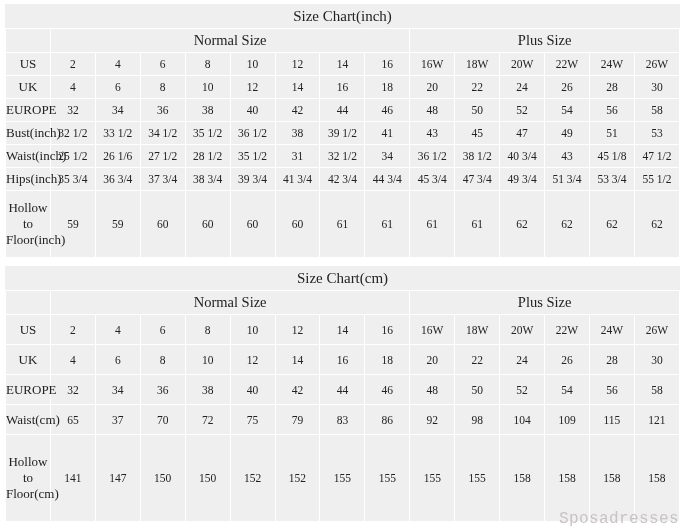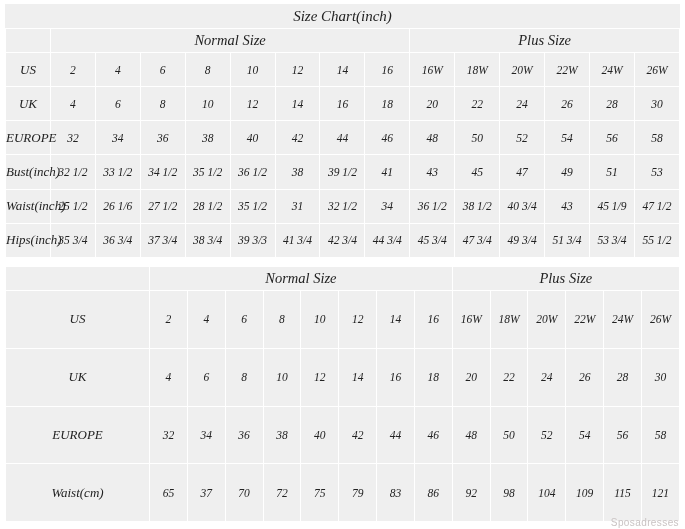--- a/index.html
+++ b/index.html
@@ -34,21 +34,20 @@
   .chart-block.second {
     margin-top: 6px;
     height: 258px;
   }
   table.size-table {
     width: 100%;
     height: 100%;
     border-collapse: collapse;
     table-layout: fixed;
     background: #efefef;
-    font-style: italic;
   }
   table.size-table td {
     border: 1px solid #ffffff;
     text-align: center;
     vertical-align: middle;
     color: #222222;
     padding: 0;
   }
   .title-cell {
     font-size: 15px;
@@ -69,23 +68,23 @@
   .data-cell {
     font-size: 11.5px;
   }
   .corner {
     background: #efefef;
   }
   .watermark {
     position: absolute;
     right: 6px;
     bottom: 4px;
-    font-size: 10px;
+    font-size: 16px;
     color: #c9c3c3;
-    font-family: Liberation Sans, sans-serif;
+    font-family: Liberation Mono, monospace;
     letter-spacing: 0.4px;
   }
 </style>
 </head>
 <body>
 
 <div class="page">
 
   <div class="chart-block first">
     <table class="size-table">
@@ -178,49 +177,69 @@
           <td class="data-cell">27 1/2</td>
           <td class="data-cell">28 1/2</td>
           <td class="data-cell">35 1/2</td>
           <td class="data-cell">31</td>
           <td class="data-cell">32 1/2</td>
           <td class="data-cell">34</td>
           <td class="data-cell">36 1/2</td>
           <td class="data-cell">38 1/2</td>
           <td class="data-cell">40 3/4</td>
           <td class="data-cell">43</td>
-          <td class="data-cell">45 1/9</td>
+          <td class="data-cell">45 1/8</td>
           <td class="data-cell">47 1/2</td>
         </tr>
 
         <tr>
           <td class="rowlabel">Hips(inch)</td>
           <td class="data-cell">35 3/4</td>
           <td class="data-cell">36 3/4</td>
           <td class="data-cell">37 3/4</td>
           <td class="data-cell">38 3/4</td>
-          <td class="data-cell">39 3/3</td>
+          <td class="data-cell">39 3/4</td>
           <td class="data-cell">41 3/4</td>
           <td class="data-cell">42 3/4</td>
           <td class="data-cell">44 3/4</td>
           <td class="data-cell">45 3/4</td>
           <td class="data-cell">47 3/4</td>
           <td class="data-cell">49 3/4</td>
           <td class="data-cell">51 3/4</td>
           <td class="data-cell">53 3/4</td>
           <td class="data-cell">55 1/2</td>
         </tr>
 
+        <tr>
+          <td class="rowlabel">Hollow to Floor(inch)</td>
+          <td class="data-cell">59</td>
+          <td class="data-cell">59</td>
+          <td class="data-cell">60</td>
+          <td class="data-cell">60</td>
+          <td class="data-cell">60</td>
+          <td class="data-cell">60</td>
+          <td class="data-cell">61</td>
+          <td class="data-cell">61</td>
+          <td class="data-cell">61</td>
+          <td class="data-cell">61</td>
+          <td class="data-cell">62</td>
+          <td class="data-cell">62</td>
+          <td class="data-cell">62</td>
+          <td class="data-cell">62</td>
+        </tr>
       </tbody>
     </table>
   </div>
 
   <div class="chart-block second">
     <table class="size-table">
       <tbody>
+        <tr>
+          <td class="title-cell" colspan="15">Size Chart(cm)</td>
+        </tr>
         <tr>
           <td class="corner rowlabel"></td>
           <td class="group-cell" colspan="8">Normal Size</td>
           <td class="group-cell" colspan="6">Plus Size</td>
         </tr>
 
         <tr>
           <td class="rowlabel">US</td>
           <td class="data-cell">2</td>
           <td class="data-cell">4</td>
@@ -287,19 +306,36 @@
           <td class="data-cell">86</td>
           <td class="data-cell">92</td>
           <td class="data-cell">98</td>
           <td class="data-cell">104</td>
           <td class="data-cell">109</td>
           <td class="data-cell">115</td>
           <td class="data-cell">121</td>
         </tr>
 
 
+        <tr>
+          <td class="rowlabel">Hollow to Floor(cm)</td>
+          <td class="data-cell">141</td>
+          <td class="data-cell">147</td>
+          <td class="data-cell">150</td>
+          <td class="data-cell">150</td>
+          <td class="data-cell">152</td>
+          <td class="data-cell">152</td>
+          <td class="data-cell">155</td>
+          <td class="data-cell">155</td>
+          <td class="data-cell">155</td>
+          <td class="data-cell">155</td>
+          <td class="data-cell">158</td>
+          <td class="data-cell">158</td>
+          <td class="data-cell">158</td>
+          <td class="data-cell">158</td>
+        </tr>
       </tbody>
     </table>
   </div>
 
   <div class="watermark">Sposadresses</div>
 
 </div>
 
 </body></html>

